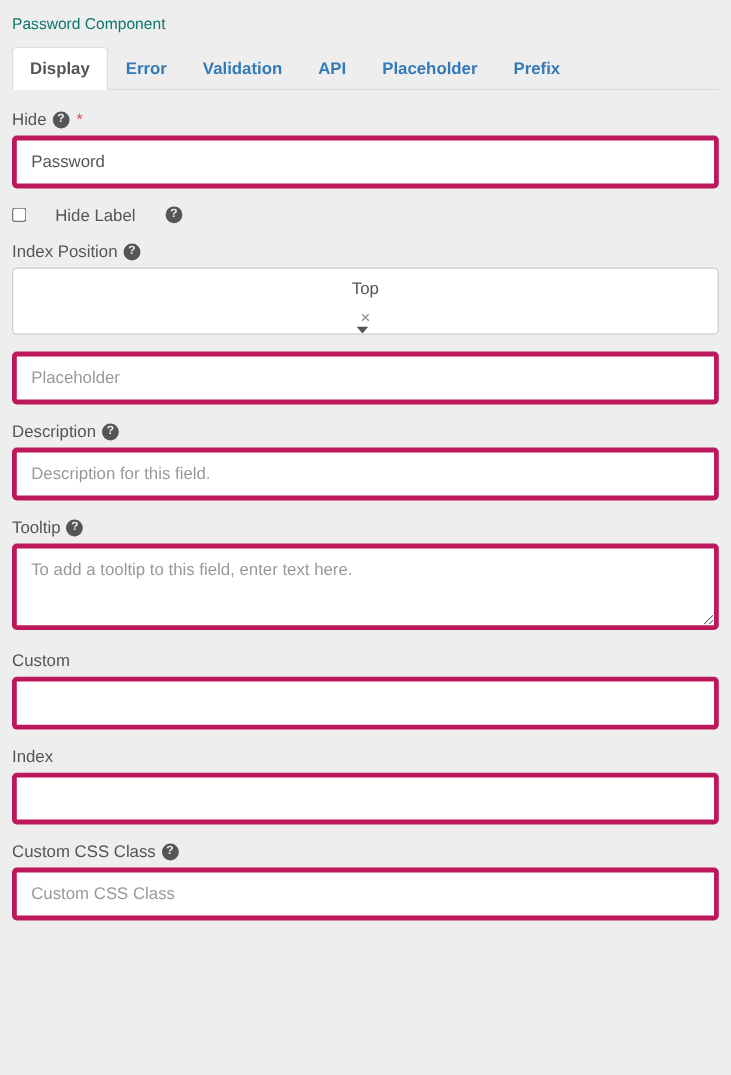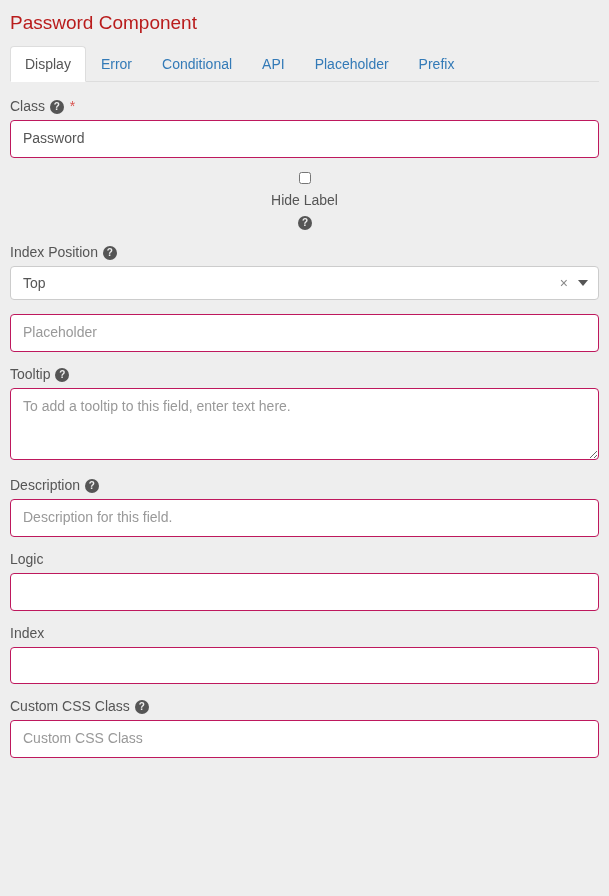--- a/index.html
+++ b/index.html
@@ -11,41 +11,42 @@
       font-family: -apple-system, BlinkMacSystemFont, "Segoe UI", Helvetica, Arial, sans-serif;
       background: #eeeeee;
       color: #555;
       font-size: 14px;
       width: 609px;
     }
     .container {
       padding: 10px 10px;
     }
     .page-title {
-      font-size: 19px;
+      font-size: 13px;
       font-weight: 500;
-      color: #b91c1c;
+      color: #0f766e;
       margin-bottom: 12px;
       margin-top: 2px;
     }
     .tabs {
       display: flex;
       border-bottom: 1px solid #ddd;
       margin-bottom: 16px;
     }
     .tab {
       padding: 9px 14px;
       font-size: 14px;
       color: #337ab7;
       cursor: pointer;
       background: transparent;
       border: 1px solid transparent;
       border-bottom: none;
       margin-bottom: -1px;
       border-radius: 4px 4px 0 0;
+      font-weight: bold;
     }
     .tab.active {
       color: #555;
       background: #eeeeee;
       border-color: #ddd;
       border-bottom: 1px solid #eeeeee;
       background: #fff;
       background: #eeeeee;
     }
     .tab.active {
@@ -89,55 +90,55 @@
       color: #d9534f;
       margin-left: 2px;
     }
     .form-control {
       width: 100%;
       padding: 8px 12px;
       font-size: 14px;
       line-height: 1.4;
       color: #555;
       background: #fff;
-      border: 1px solid #be185d;
+      border: 4px solid #be185d;
       border-radius: 4px;
       font-family: inherit;
     }
     .form-control::placeholder {
       color: #999;
     }
     textarea.form-control {
       height: 72px;
       resize: vertical;
     }
     .checkbox-row {
       display: flex;
       align-items: center;
-      gap: 8px;
+      gap: 24px;
       margin-bottom: 14px;
-      flex-direction: column;
     }
     .checkbox-row input[type="checkbox"] {
       margin: 0;
       width: 12px;
       height: 12px;
     }
     .checkbox-label {
       font-size: 14px;
       color: #555;
     }
     .select-wrapper {
       position: relative;
       width: 100%;
       background: #fff;
       border: 1px solid #ccc;
       border-radius: 4px;
       display: flex;
       align-items: center;
+      flex-direction: column;
     }
     .select-value {
       flex: 1;
       padding: 8px 12px;
       font-size: 14px;
       color: #555;
     }
     .select-clear {
       padding: 0 6px;
       color: #888;
@@ -154,29 +155,29 @@
   </style>
 </head>
 <body>
 
 <div class="container">
   <h3 class="page-title">Password Component</h3>
 
   <div class="tabs">
     <div class="tab active">Display</div>
     <div class="tab">Error</div>
-    <div class="tab">Conditional</div>
+    <div class="tab">Validation</div>
     <div class="tab">API</div>
     <div class="tab">Placeholder</div>
     <div class="tab">Prefix</div>
   </div>
 
   <div class="form-group">
     <label class="form-label">
-      <span>Class</span>
+      <span>Hide</span>
       <span class="help-icon">?</span>
       <span class="required">*</span>
     </label>
     <input type="text" class="form-control" value="Password" style="">
   </div>
 
   <div class="checkbox-row">
     <input type="checkbox" style="">
     <span class="checkbox-label">Hide Label</span>
     <span class="help-icon">?</span>
@@ -197,38 +198,38 @@
       </span>
     </div>
   </div>
 
   <div class="form-group">
     <input type="text" class="form-control" placeholder="Placeholder" style="">
   </div>
 
   <div class="form-group">
     <label class="form-label">
+      <span>Description</span>
+      <span class="help-icon">?</span>
+    </label>
+    <input type="text" class="form-control" placeholder="Description for this field." style="">
+  </div>
+
+  <div class="form-group">
+    <label class="form-label">
       <span>Tooltip</span>
       <span class="help-icon">?</span>
     </label>
     <textarea class="form-control" placeholder="To add a tooltip to this field, enter text here." style=""></textarea>
   </div>
 
-  <div class="form-group">
-    <label class="form-label">
-      <span>Description</span>
-      <span class="help-icon">?</span>
-    </label>
-    <input type="text" class="form-control" placeholder="Description for this field." style="">
-  </div>
-
-
-  <div class="form-group">
-    <label class="form-label">
-      <span>Logic</span>
+
+  <div class="form-group">
+    <label class="form-label">
+      <span>Custom</span>
     </label>
     <input type="text" class="form-control" style="">
   </div>
 
   <div class="form-group">
     <label class="form-label">
       <span>Index</span>
     </label>
     <input type="text" class="form-control" style="">
   </div>

